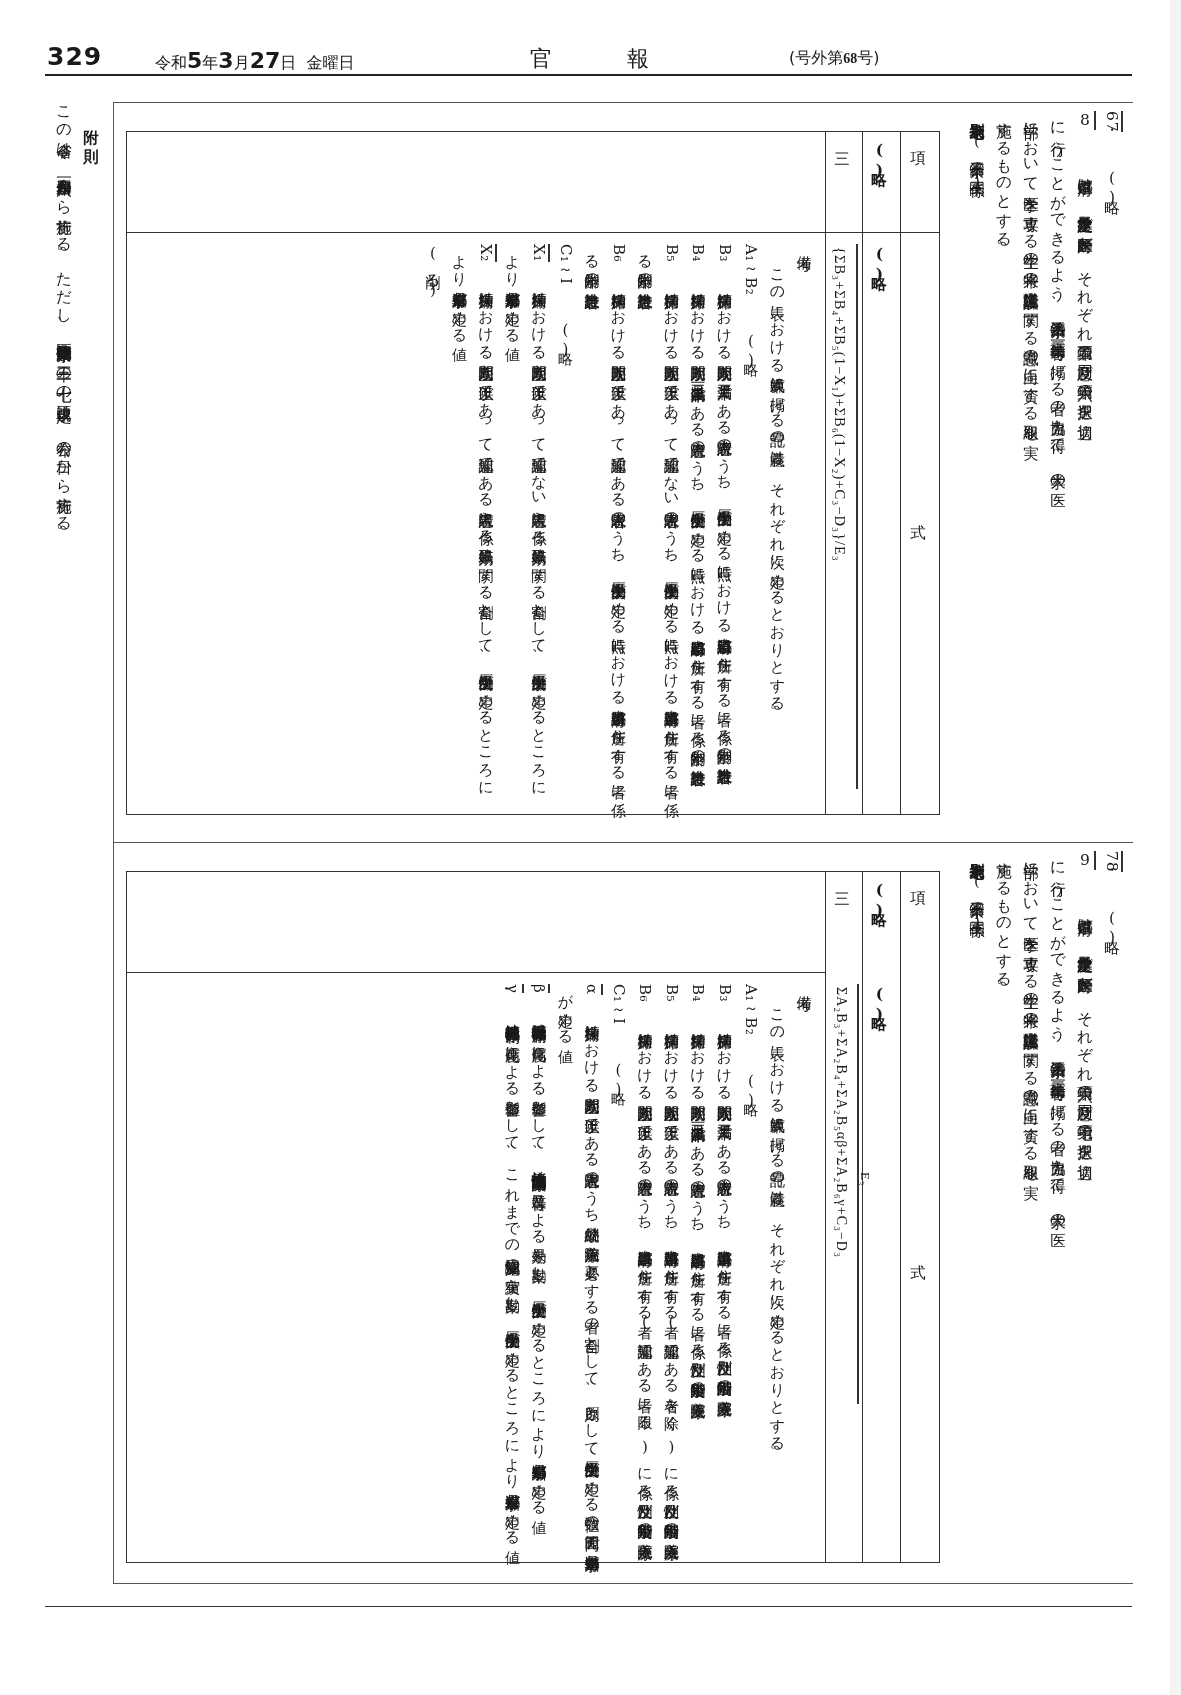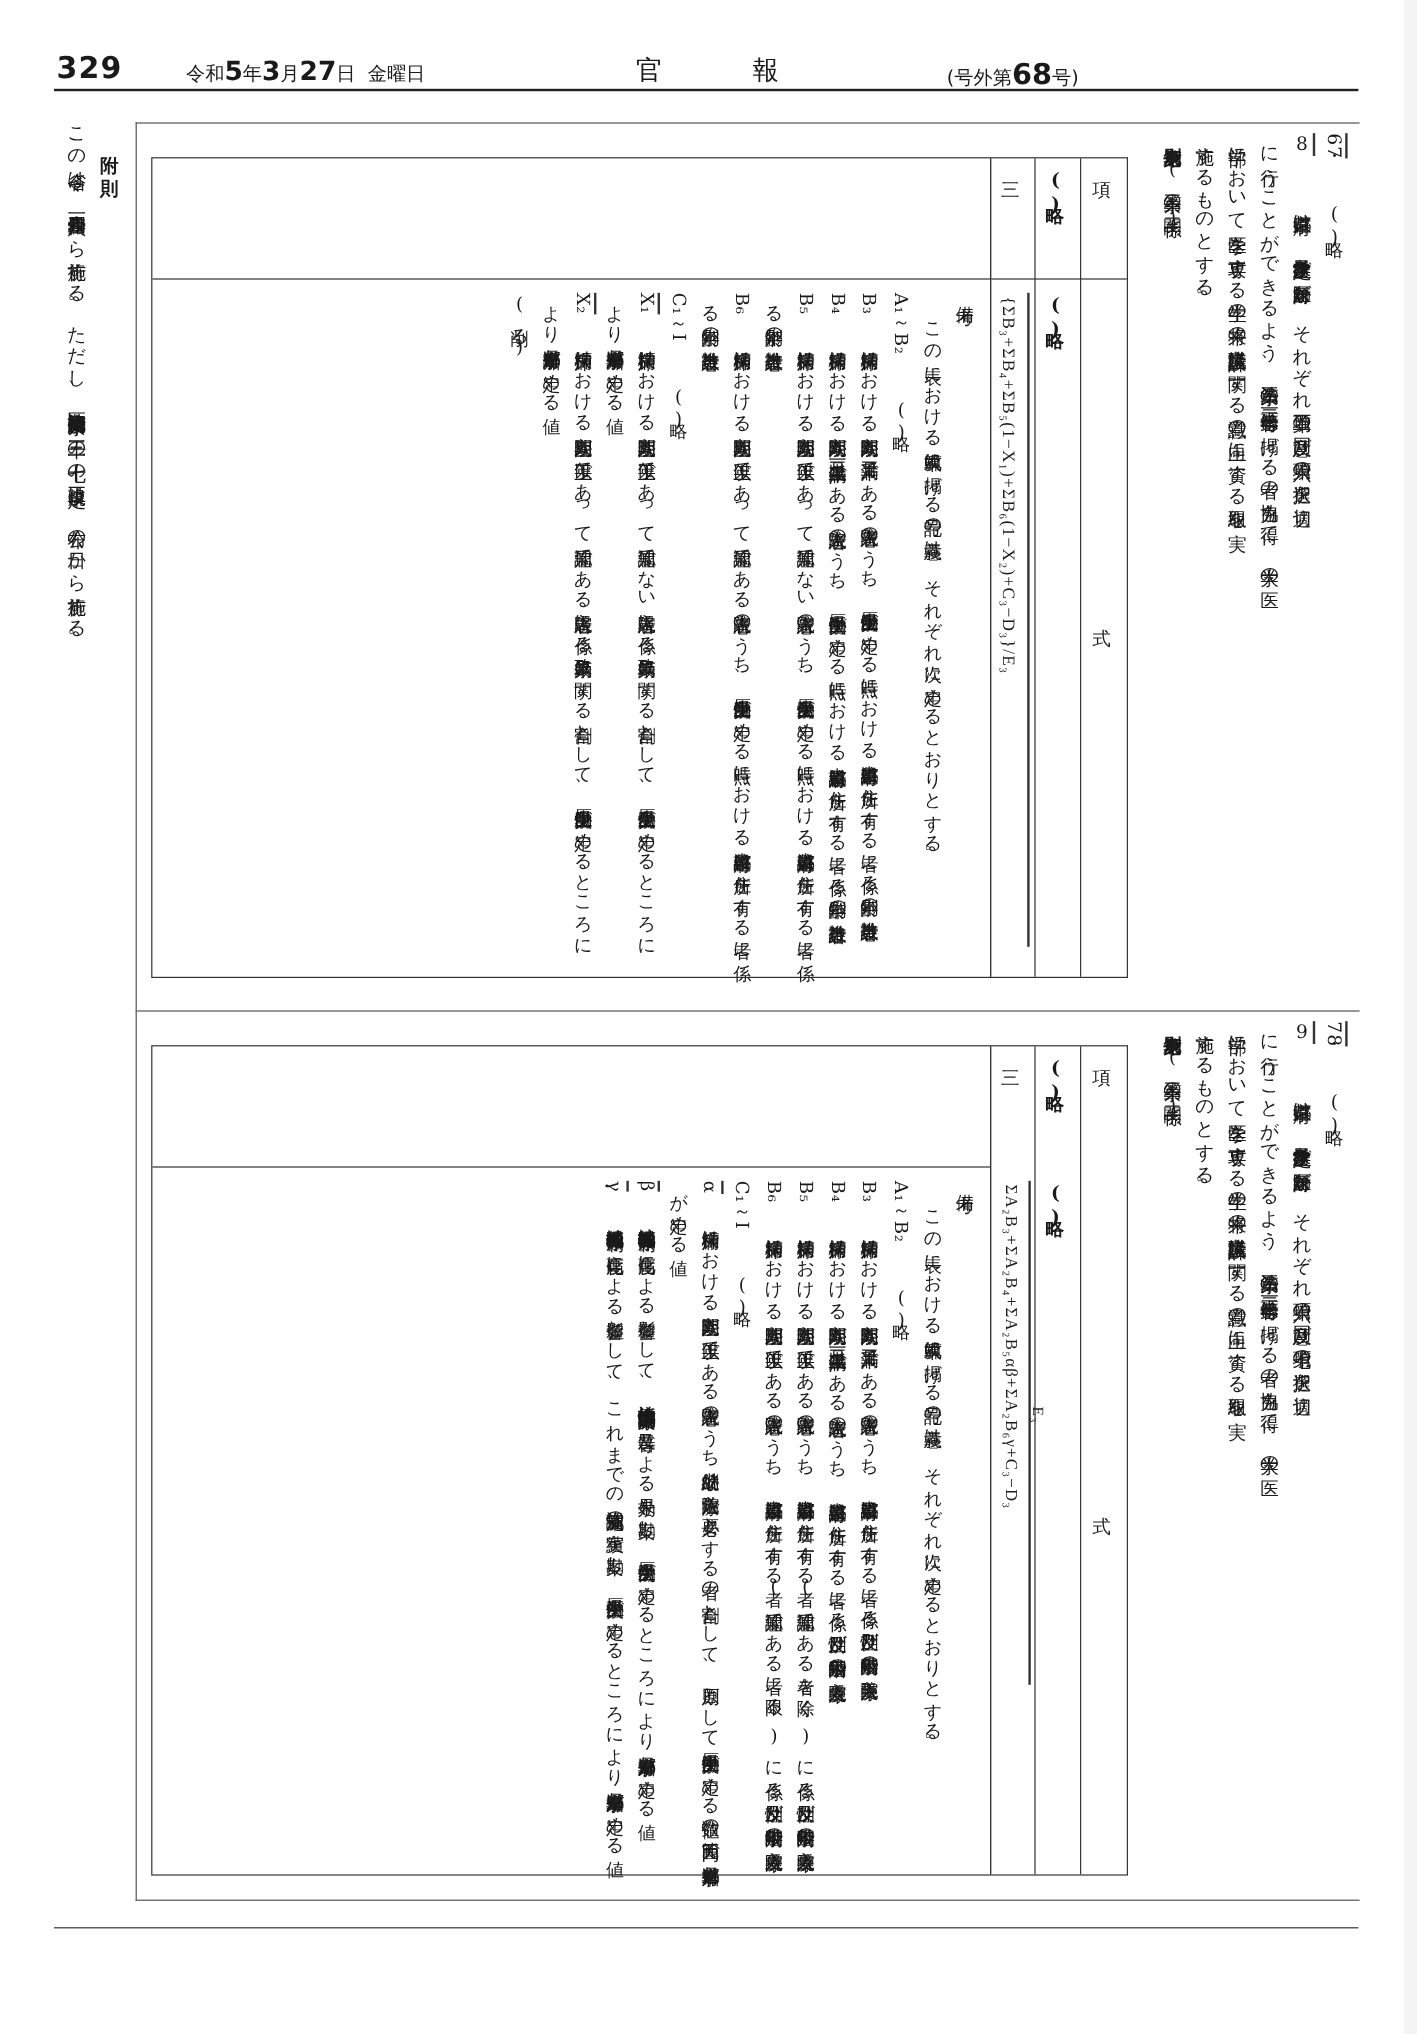--- a/index.html
+++ b/index.html
@@ -10,21 +10,21 @@
   .page { position:absolute; left:0; top:0; width:1132px; height:1695px; background:#ffffff;padding-left:38px; }
   
   .hdr { position:absolute; left:47px; top:40px; width:1085px; height:34px; font-family:"DejaVu Sans","Liberation Sans",sans-serif; }
   .hdr span { position:absolute; top:2px; white-space:nowrap; }
   .hdr .pno { left:0; font-size:25px; font-weight:bold; letter-spacing:1px; }
   .hdr .date { left:108px; font-size:16px; top:8px; }
   .hdr .date b { font-size:22px; font-weight:bold; }
   .hdr .pt1 { left:483px; font-size:22px; font-family:"DejaVu Serif",serif; top:4px; }
   .hdr .pt2 { left:580px; font-size:22px; font-family:"DejaVu Serif",serif; top:4px; }
   .hdr .issue { left:742px; font-size:16px; top:8px; }
-  .hdr .issue b { font-size:24px; }
+  .hdr .issue b { font-size:14px;font-family:Liberation Serif, serif; }
   .hrule { position:absolute; left:45px; top:74px; width:1087px; height:2px; background:#222; }
   .hrule2 { position:absolute; left:45px; top:1606px; width:1087px; height:1px; background:#333; }
 
   .v { writing-mode:vertical-rl; text-orientation:upright; font-size:15.5px; line-height:27px; letter-spacing:0.5px; }
   .v .ul { border-right:2px solid #333; }
   .vmono { text-orientation:mixed; }
 
   
   .half { position:absolute; left:113px; width:1019px; border-top:1px solid #555; border-left:1px solid #555; }
   .half.top { top:102px; height:739px; }

